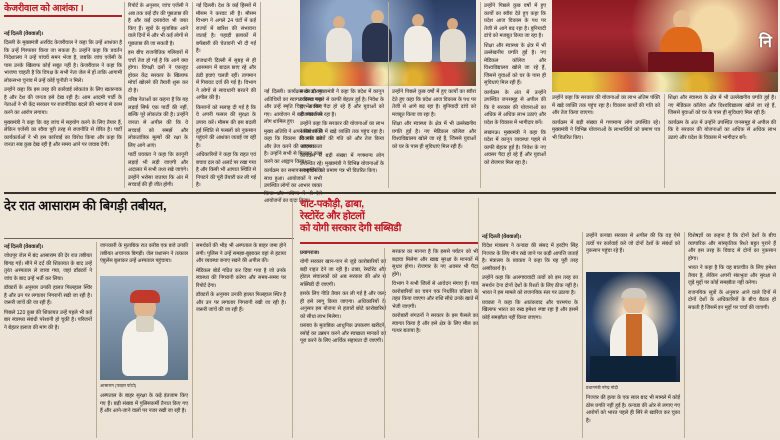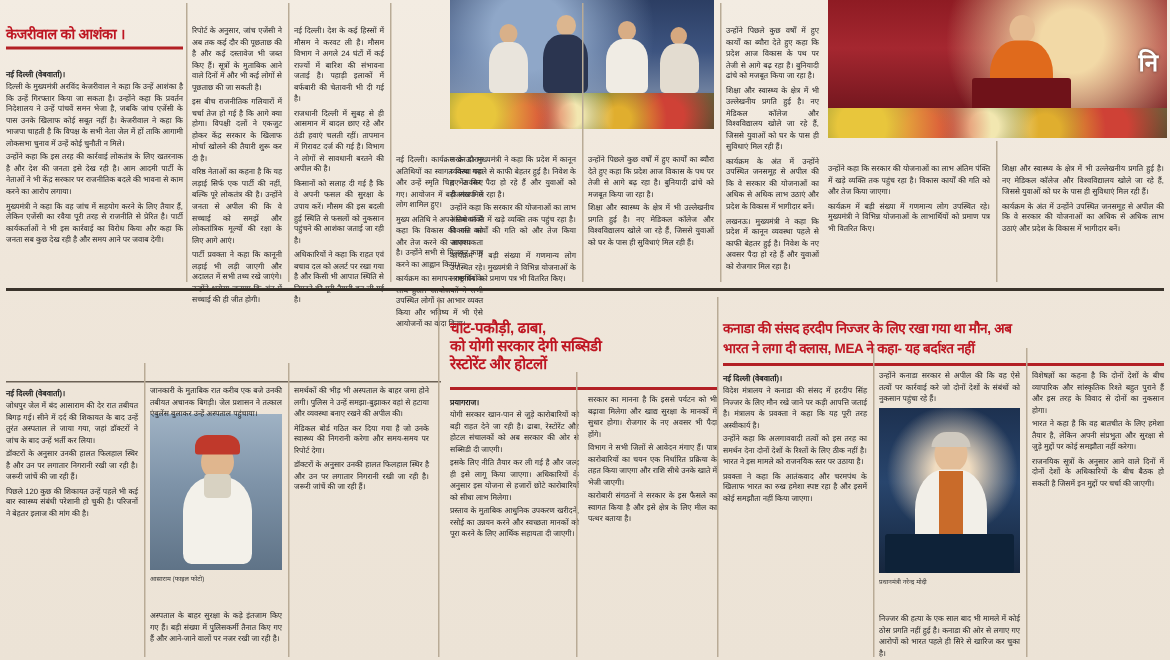--- a/index.html
+++ b/index.html
@@ -7,21 +7,21 @@
     width:780px;height:440px;overflow:hidden;
     background:#efe7dc;
     font-family:"Liberation Sans", sans-serif;
     color:#111;
   }
   .page{
     position:relative;width:780px;height:440px;
     background:linear-gradient(180deg,#f3ece2 0%,#efe6da 40%,#ece3d6 100%);
   }
   
-  .col{position:absolute;box-sizing:border-box;margin-top:16px;}
+  .col{position:absolute;box-sizing:border-box;}
   .body-text{
     font-size:5.1px;line-height:1.48;text-align:justify;
     color:#1b1b1b;
     word-break:break-word;
     hyphens:auto;
   }
   .body-text p{margin:0 0 2px 0;}
   .rule-v{position:absolute;width:1px;background:#b9ab96;}
   .rule-h{position:absolute;height:1px;background:#6b6155;}
   .rule-h.thick{height:2px;background:#3a332b;}
@@ -195,20 +195,21 @@
   <div class="col" style="left:668px;top:94px;width:108px;height:94px;">
     <div class="body-text">
       <p>शिक्षा और स्वास्थ्य के क्षेत्र में भी उल्लेखनीय प्रगति हुई है। नए मेडिकल कॉलेज और विश्वविद्यालय खोले जा रहे हैं, जिससे युवाओं को घर के पास ही सुविधाएं मिल रही हैं।</p>
       <p>कार्यक्रम के अंत में उन्होंने उपस्थित जनसमूह से अपील की कि वे सरकार की योजनाओं का अधिक से अधिक लाभ उठाएं और प्रदेश के विकास में भागीदार बनें।</p>
     </div>
   </div>
 
   <div class="rule-h thick" style="left:4px;top:192px;width:772px;"></div>
 
   <div class="col" style="left:4px;top:198px;width:290px;height:240px;">
+    <div class="headline hl-black" style="font-size:13px;">देर रात आसाराम की बिगड़ी तबीयत,</div>
     <div class="rule-h" style="left:0;top:40px;width:290px;"></div>
   </div>
 
   <div class="col" style="left:4px;top:242px;width:88px;height:196px;">
     <div class="dateline">नई दिल्ली (वेबवार्ता)।</div>
     <div class="body-text">
       <p>जोधपुर जेल में बंद आसाराम की देर रात तबीयत बिगड़ गई। सीने में दर्द की शिकायत के बाद उन्हें तुरंत अस्पताल ले जाया गया, जहां डॉक्टरों ने जांच के बाद उन्हें भर्ती कर लिया।</p>
       <p>डॉक्टरों के अनुसार उनकी हालत फिलहाल स्थिर है और उन पर लगातार निगरानी रखी जा रही है। जरूरी जांचें की जा रही हैं।</p>
       <p>पिछले 120 कुछ की शिकायत उन्हें पहले भी कई बार स्वास्थ्य संबंधी परेशानी हो चुकी है। परिजनों ने बेहतर इलाज की मांग की है।</p>
     </div>
@@ -241,47 +242,42 @@
     <div class="body-text">
       <p>समर्थकों की भीड़ भी अस्पताल के बाहर जमा होने लगी। पुलिस ने उन्हें समझा-बुझाकर वहां से हटाया और व्यवस्था बनाए रखने की अपील की।</p>
       <p>मेडिकल बोर्ड गठित कर दिया गया है जो उनके स्वास्थ्य की निगरानी करेगा और समय-समय पर रिपोर्ट देगा।</p>
       <p>डॉक्टरों के अनुसार उनकी हालत फिलहाल स्थिर है और उन पर लगातार निगरानी रखी जा रही है। जरूरी जांचें की जा रही हैं।</p>
     </div>
   </div>
   <div class="rule-v" style="left:292px;top:198px;height:240px;"></div>
 
   <div class="col" style="left:300px;top:198px;width:178px;height:240px;">
     <div class="headline hl-red" style="font-size:10px;">चाट-पकौड़ी, ढाबा,</div>
+    <div class="headline hl-red" style="font-size:10px;">रेस्टोरेंट और होटलों</div>
     <div class="headline hl-red" style="font-size:10px;">को योगी सरकार देगी सब्सिडी</div>
-    <div class="headline hl-red" style="font-size:10px;">रेस्टोरेंट और होटलों</div>
     <div class="redline" style="left:0;top:44px;width:178px;"></div>
     <div style="position:absolute;left:0;top:50px;width:86px;">
       <div class="dateline">प्रयागराज।</div>
       <div class="body-text">
         <p>योगी सरकार खान-पान से जुड़े कारोबारियों को बड़ी राहत देने जा रही है। ढाबा, रेस्टोरेंट और होटल संचालकों को अब सरकार की ओर से सब्सिडी दी जाएगी।</p>
         <p>इसके लिए नीति तैयार कर ली गई है और जल्द ही इसे लागू किया जाएगा। अधिकारियों के अनुसार इस योजना से हजारों छोटे कारोबारियों को सीधा लाभ मिलेगा।</p>
         <p>प्रस्ताव के मुताबिक आधुनिक उपकरण खरीदने, रसोई का उन्नयन करने और स्वच्छता मानकों को पूरा करने के लिए आर्थिक सहायता दी जाएगी।</p>
       </div>
     </div>
     <div style="position:absolute;left:92px;top:50px;width:86px;">
       <div class="body-text">
         <p>सरकार का मानना है कि इससे पर्यटन को भी बढ़ावा मिलेगा और खाद्य सुरक्षा के मानकों में सुधार होगा। रोजगार के नए अवसर भी पैदा होंगे।</p>
         <p>विभाग ने सभी जिलों से आवेदन मंगाए हैं। पात्र कारोबारियों का चयन एक निर्धारित प्रक्रिया के तहत किया जाएगा और राशि सीधे उनके खाते में भेजी जाएगी।</p>
         <p>कारोबारी संगठनों ने सरकार के इस फैसले का स्वागत किया है और इसे क्षेत्र के लिए मील का पत्थर बताया है।</p>
       </div>
     </div>
   </div>
   <div class="rule-v" style="left:384px;top:248px;height:190px;"></div>
   <div class="rule-v" style="left:478px;top:198px;height:240px;"></div>
 
-  <div class="col" style="left:482px;top:198px;width:294px;height:240px;">
-    <div class="headline hl-red" style="font-size:9px;">कनाडा की संसद हरदीप निज्जर के लिए रखा गया था मौन, अब</div>
-    <div class="headline hl-red" style="font-size:9px;margin-top:2px;">भारत ने लगा दी क्लास, MEA ने कहा- यह बर्दाश्त नहीं</div>
-    <div class="redline" style="left:0;top:28px;width:294px;"></div>
-  </div>
 
   <div class="col" style="left:482px;top:232px;width:96px;height:206px;">
     <div class="dateline">नई दिल्ली (वेबवार्ता)।</div>
     <div class="body-text">
       <p>विदेश मंत्रालय ने कनाडा की संसद में हरदीप सिंह निज्जर के लिए मौन रखे जाने पर कड़ी आपत्ति जताई है। मंत्रालय के प्रवक्ता ने कहा कि यह पूरी तरह अस्वीकार्य है।</p>
       <p>उन्होंने कहा कि अलगाववादी तत्वों को इस तरह का समर्थन देना दोनों देशों के रिश्तों के लिए ठीक नहीं है। भारत ने इस मामले को राजनयिक स्तर पर उठाया है।</p>
       <p>प्रवक्ता ने कहा कि आतंकवाद और चरमपंथ के खिलाफ भारत का रुख हमेशा स्पष्ट रहा है और इसमें कोई समझौता नहीं किया जाएगा।</p>
     </div>
   </div>
   <div class="rule-v" style="left:582px;top:232px;height:206px;"></div>

